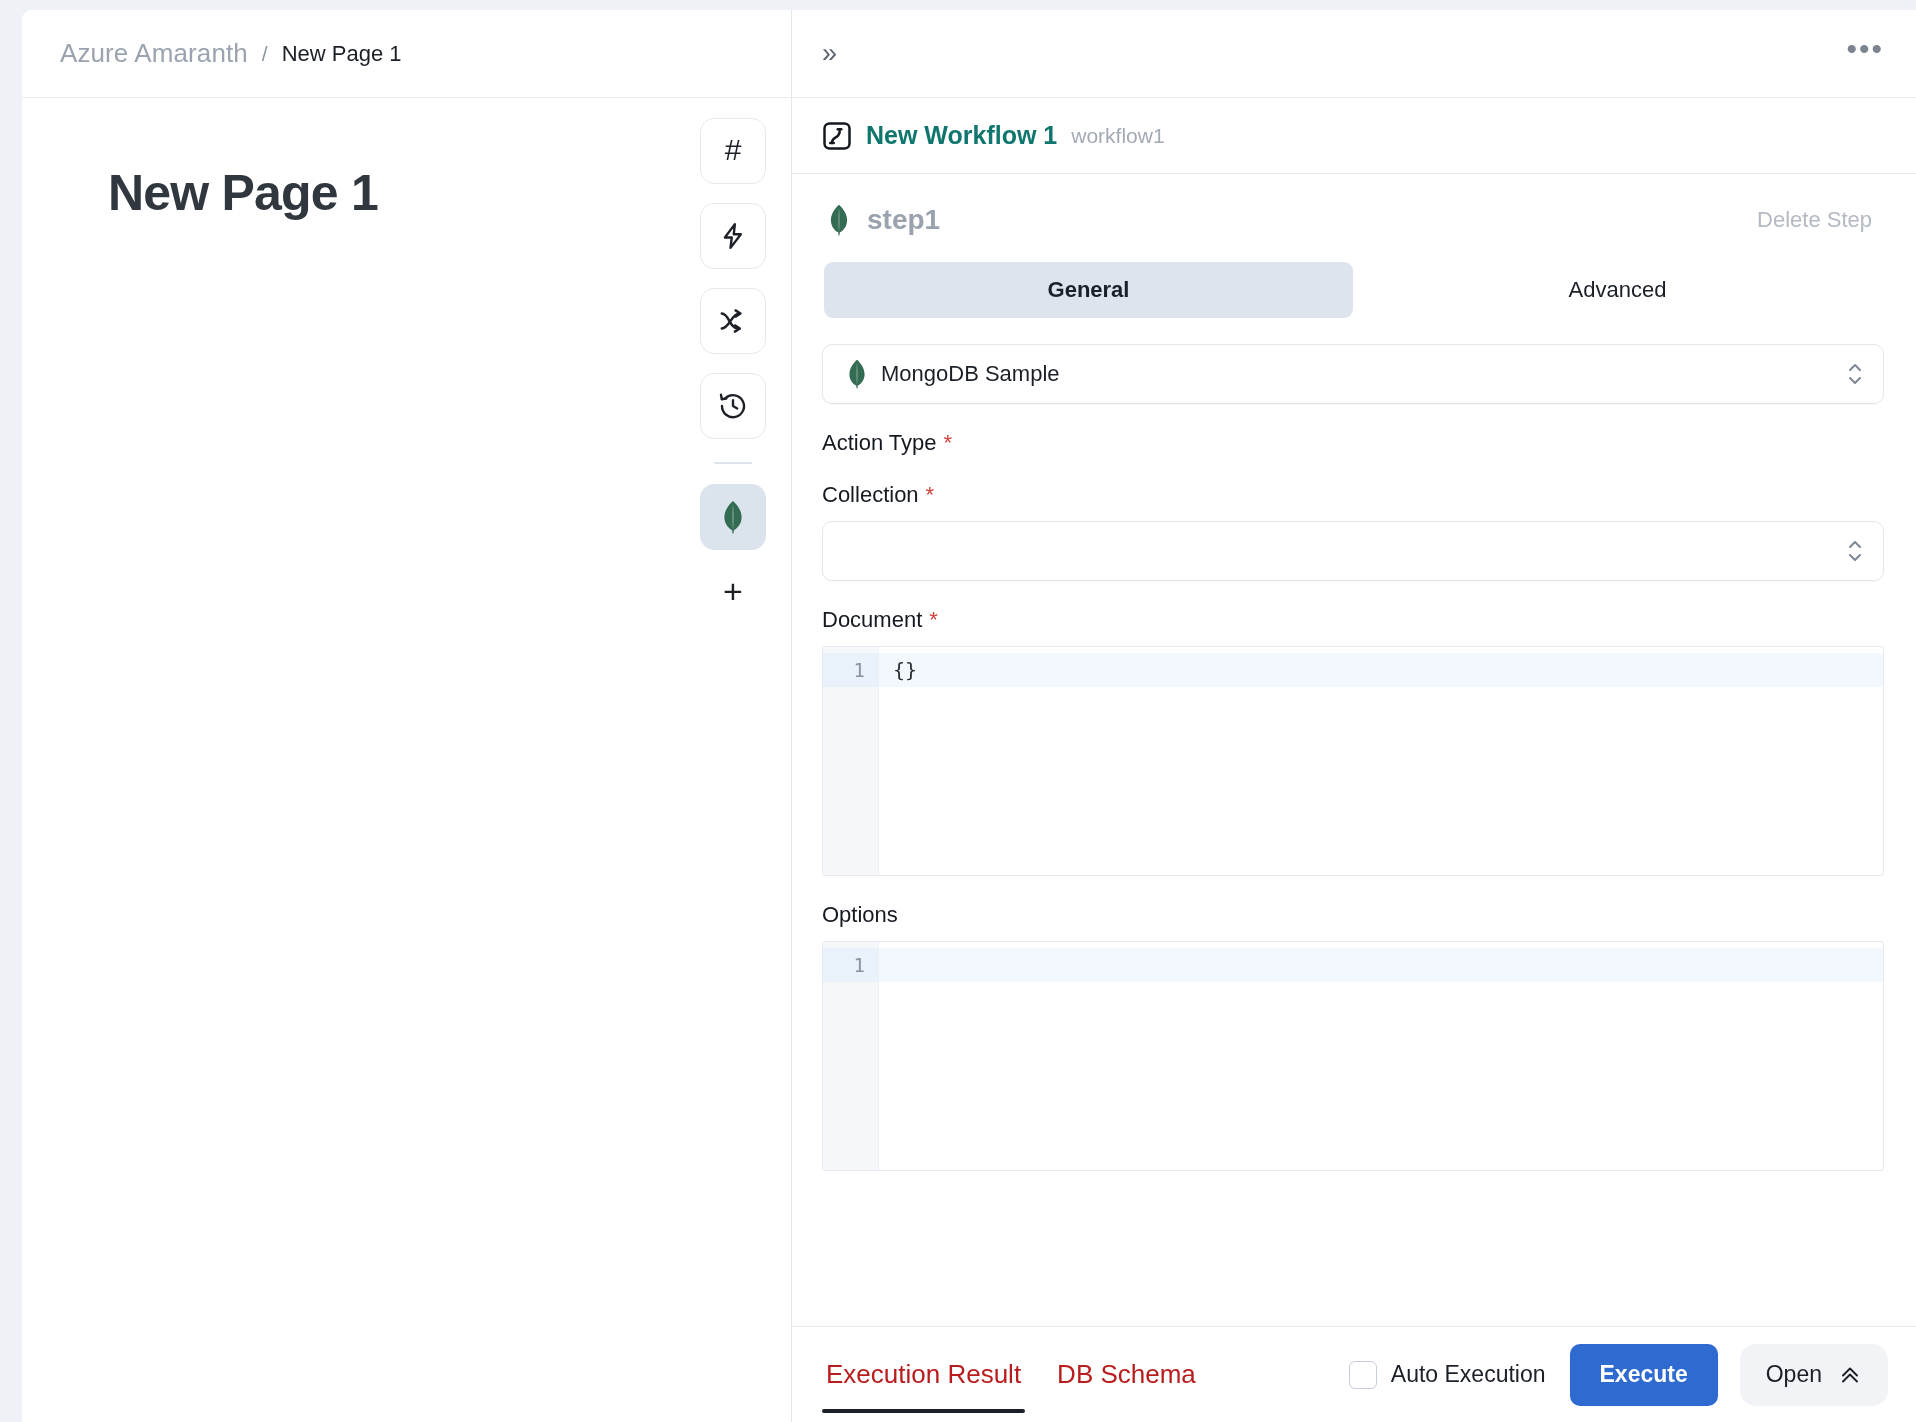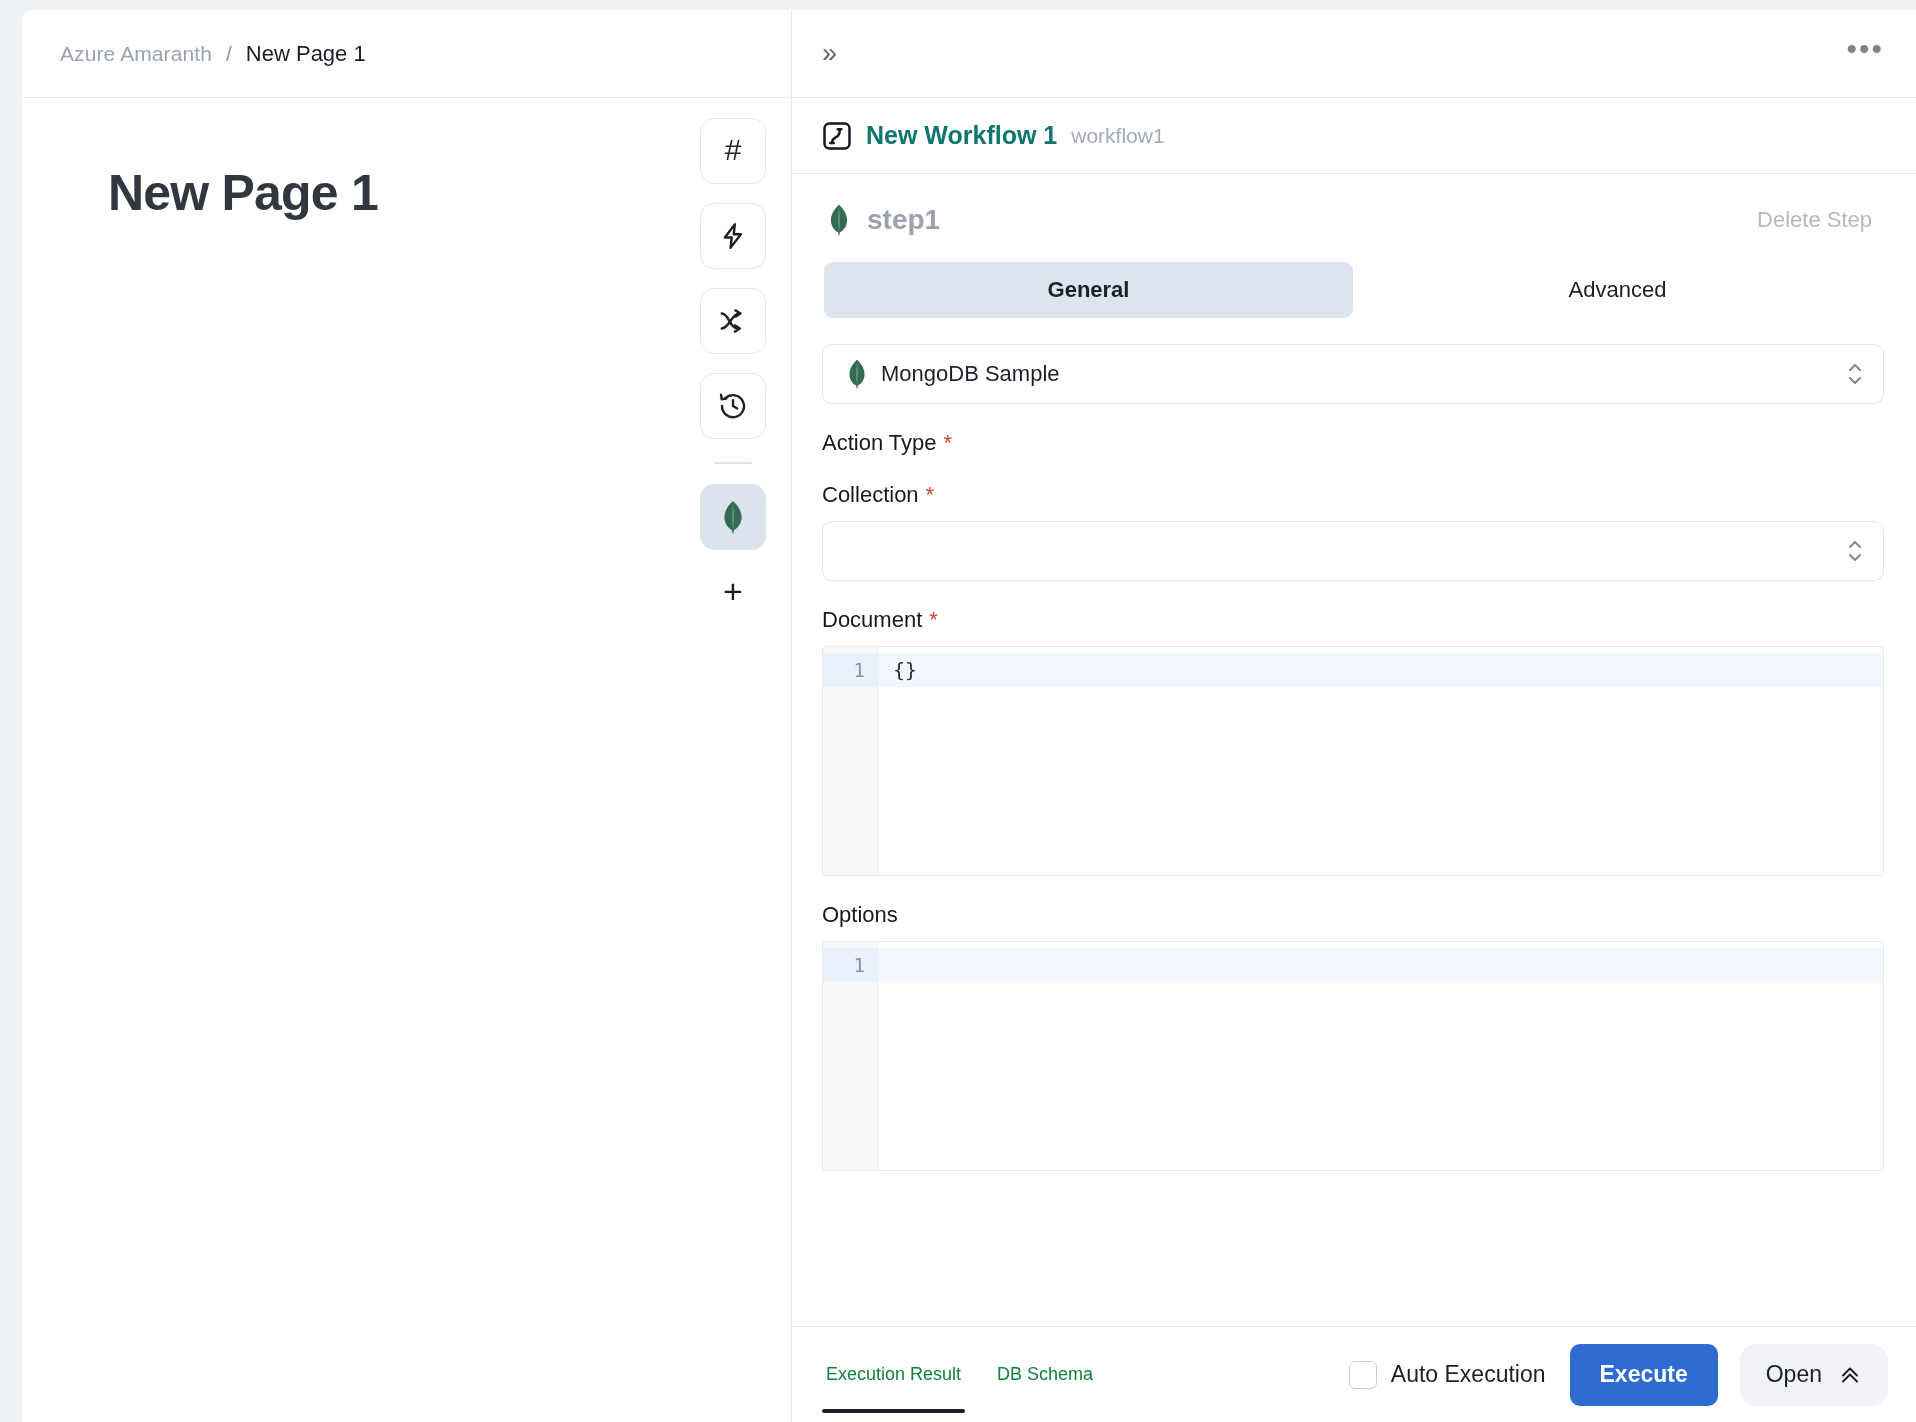--- a/index.html
+++ b/index.html
@@ -36,21 +36,21 @@
   }
   .breadcrumb-bar {
     height: 88px;
     border-bottom: 1px solid #e8ecf1;
     display: flex;
     align-items: center;
     padding-left: 38px;
     gap: 14px;
   }
   .bc-root {
-    font-size: 21px;
+    font-size: 26px;
     color: #9aa3af;
     letter-spacing: .1px;
   }
   .bc-sep { font-size: 21px; color: #8e97a3; }
   .bc-current { font-size: 22px; color: #1b1f26; }
 
   .page-title {
     font-size: 50px;
     font-weight: 700;
     color: #31373f;
@@ -234,21 +234,21 @@
     border-top: 1px solid #e6eaf0;
     display: flex;
     align-items: center;
     padding: 0 28px 0 30px;
     gap: 0;
     background: #fff;
   }
   .bb-tabs { display: flex; align-items: stretch; height: 96px; gap: 28px; }
   .bb-tab {
     display: flex; align-items: center;
-    font-size: 18px; color: #15803d;
+    font-size: 26px; color: #b91c1c;
     position: relative;
     cursor: pointer;
     padding: 0 4px;
   }
   .bb-tab.active::after {
     content: "";
     position: absolute;
     left: 0; right: 0; bottom: 10px;
     height: 4px; background: #1b2028;
     border-radius: 2px;

